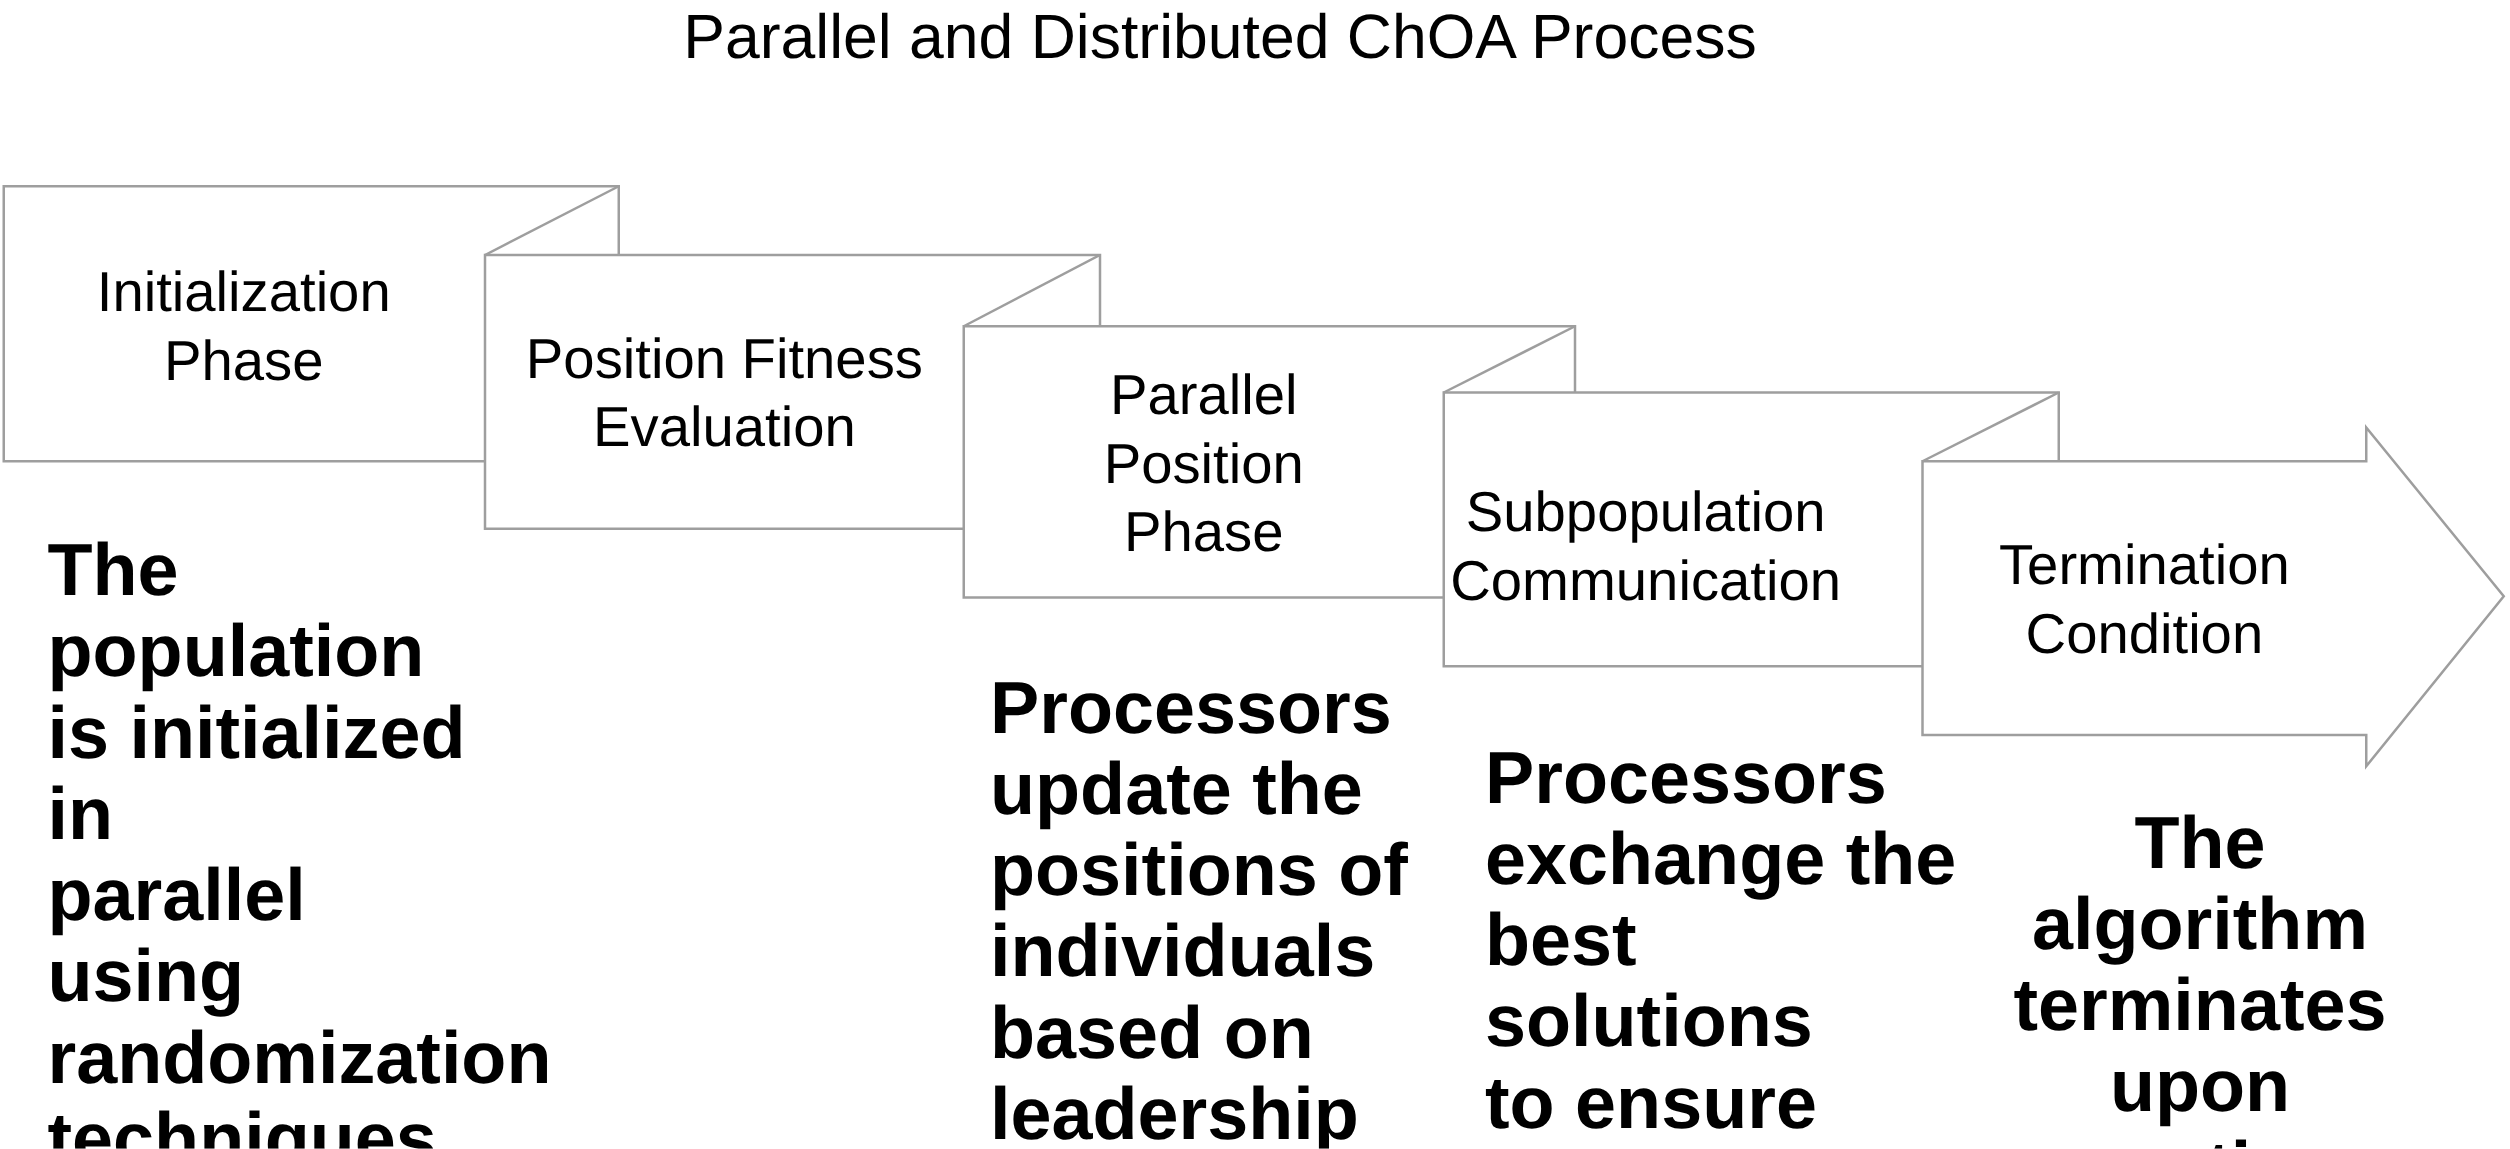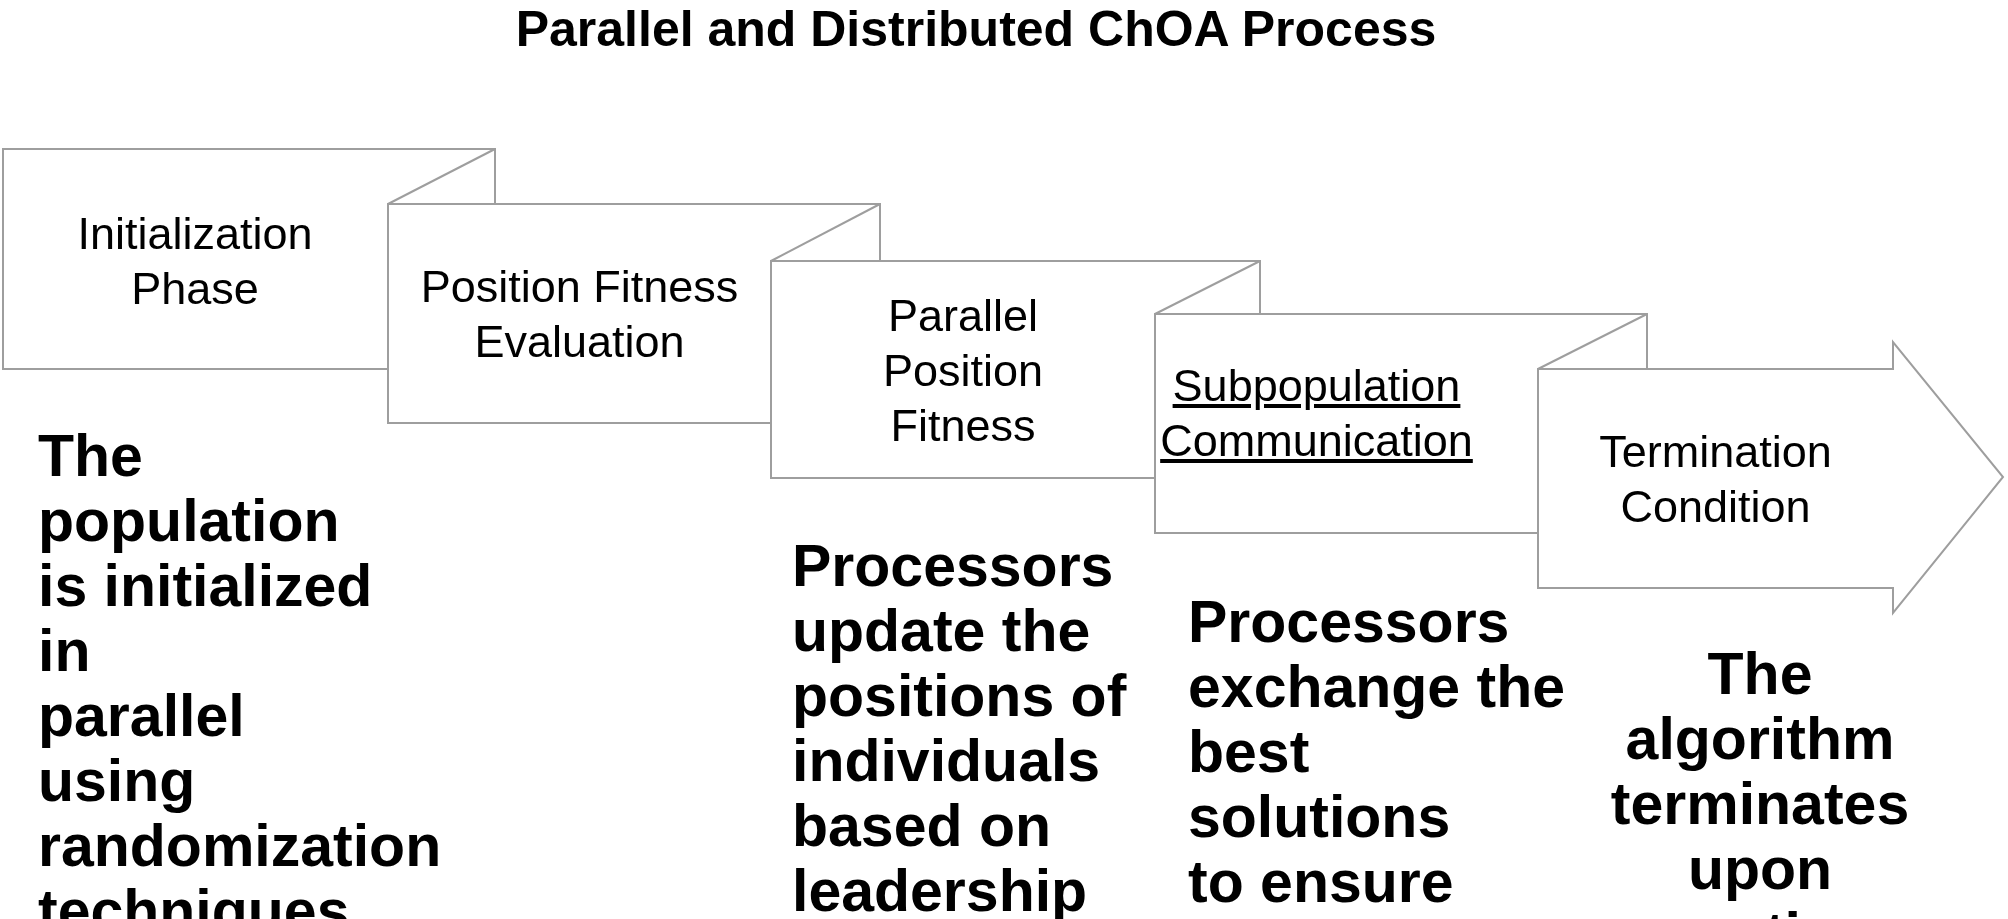--- a/index.html
+++ b/index.html
@@ -21,21 +21,21 @@
     left: 0;
     top: 0;
   }
   .diagram-title {
     position: absolute;
     left: 0;
     top: 2px;
     width: 1952px;
     text-align: center;
     font-size: 50px;
-    font-weight: bold;
+    font-weight: normal;
     line-height: 55px;
     white-space: pre-line;
   }
   .panel-label {
     position: absolute;
     text-align: center;
     font-size: 45px;
     line-height: 55px;
     white-space: pre-line;
   }
@@ -44,21 +44,21 @@
     text-align: left;
     font-size: 59px;
     line-height: 65px;
     white-space: pre-line;
     font-weight: bold;
   }
   
   .label-1 { left: 2px;    top: 206px; width: 386px; text-align: center; }
   .label-2 { left: 388px;  top: 259px; width: 383px; }
   .label-3 { left: 771px;  top: 288px; width: 384px; }
-  .label-4 { left: 1155px; top: 358px; width: 323px; text-decoration: underline; }
+  .label-4 { left: 1155px; top: 382px; width: 323px; }
   .label-5 { left: 1538px; top: 424px; width: 355px; }
   
   .desc-1 { left: 38px;   top: 424px; width: 380px; }
   .desc-2 { left: 422px;  top: 480px; width: 380px; }
   .desc-3 { left: 792px;  top: 534px; width: 380px; }
   .desc-4 { left: 1188px; top: 590px; width: 380px; }
   .desc-5 { left: 1570px; top: 642px; width: 380px; text-align: center; }
 </style>
 </head>
 <body>
@@ -82,21 +82,21 @@
   </svg>
 
   <div class="diagram-title">Parallel and Distributed ChOA Process</div>
 
   <div class="panel-label label-1">Initialization
 Phase</div>
   <div class="panel-label label-2">Position Fitness
 Evaluation</div>
   <div class="panel-label label-3">Parallel
 Position
-Fitness</div>
+Phase</div>
   <div class="panel-label label-4">Subpopulation
 Communication</div>
   <div class="panel-label label-5">Termination
 Condition</div>
 
   <div class="stage-desc desc-1">The population
 is initialized in
 parallel using
 randomization
 techniques.</div>

